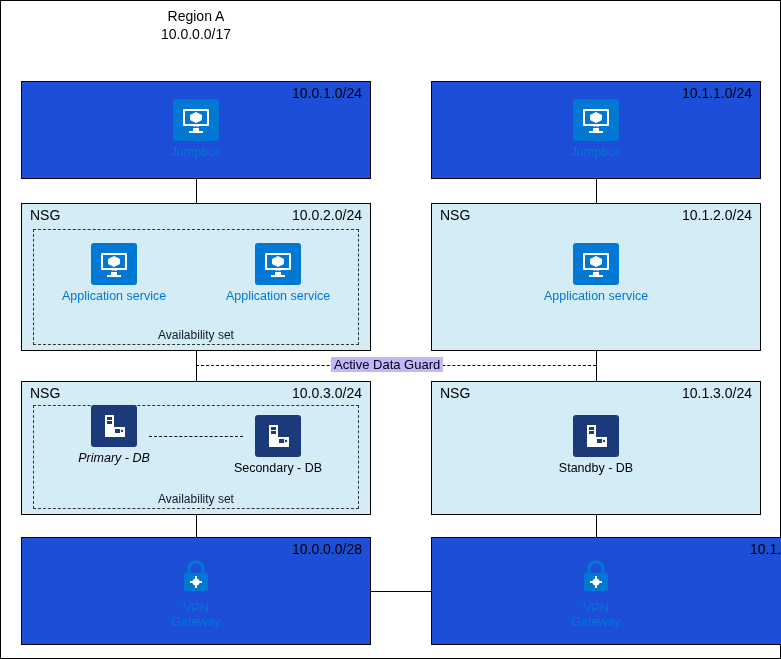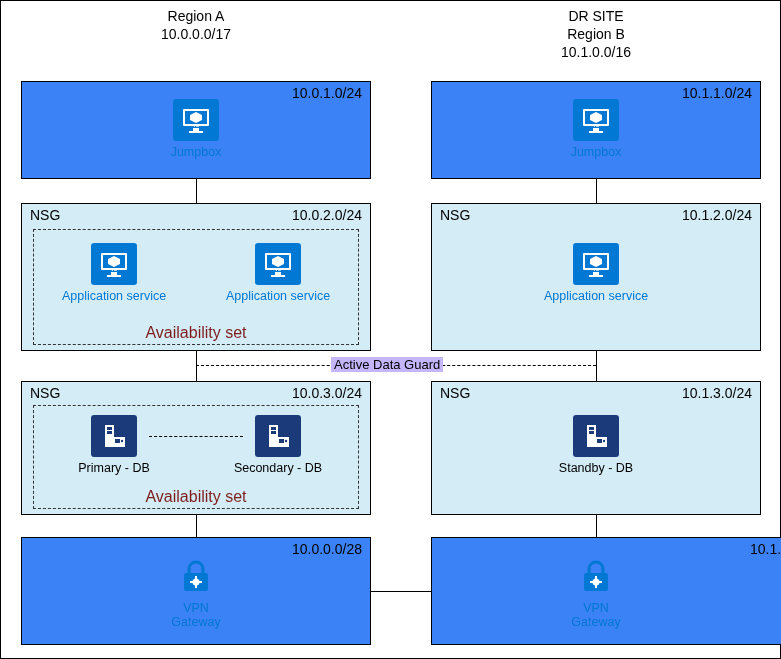--- a/index.html
+++ b/index.html
@@ -20,21 +20,21 @@
     position: absolute;
     text-align: center;
     font-size: 14px;
     line-height: 1.3;
     color: #000;
   }
   .tier {
     position: absolute;
     border: 1px solid #000;
   }
-  .tier.orange { background: #3b82f6; }
+  .tier.orange { background: #1d4ed8; }
   .tier.blue   { background: #d4ecf6; padding-left: 44px; }
   .cidr {
     position: absolute;
     top: 3px; right: 8px;
     font-size: 14px;
     color: #000;
   }
   .nsg-label {
     position: absolute;
     top: 3px; left: 8px;
@@ -44,22 +44,22 @@
   .av-set {
     position: absolute;
     border: 1.5px dashed #333;
     background: transparent;
   }
   .av-set-caption {
     position: absolute;
     bottom: 2px;
     width: 100%;
     text-align: center;
-    font-size: 16px;
-    color: #7f1d1d;
+    font-size: 12px;
+    color: #0f172a;
   }
   .node {
     position: absolute;
     width: 110px;
     text-align: center;
   }
   .node .caption {
     margin-top: 4px;
     font-size: 12.5px;
     line-height: 1.15;
@@ -103,25 +103,20 @@
 </style>
 </head>
 <body>
 
 <div class="canvas">
 
   <div class="site-header" style="left:20px; width:350px; top:6px;">
     <div>Region A</div>
     <div>10.0.0.0/17</div>
   </div>
-  <div class="site-header" style="left:430px; width:330px; top:6px;">
-    <div>DR SITE</div>
-    <div>Region B</div>
-    <div>10.1.0.0/16</div>
-  </div>
 
   <div class="tier orange" style="left:20px; top:80px; width:350px; height:98px;">
     <span class="cidr">10.0.1.0/24</span>
   </div>
   <div class="node" style="left:140px; top:98px;">
     <div class="icon-box">
       <svg class="vm-glyph" width="30" height="26" viewBox="0 0 30 26">
         <rect x="2" y="2" width="26" height="17" rx="1" fill="#fff"></rect>
         <rect x="4" y="4" width="22" height="13" fill="#0078d4"></rect>
         <path d="M15 5 L21 8 L21 13 L15 16 L9 13 L9 8 Z" fill="#fff"></path>
@@ -171,21 +166,21 @@
 
   <div class="line v" style="left:195px; top:350px; height:30px;"></div>
 
   <div class="tier blue" style="left:20px; top:380px; width:350px; height:134px;">
     <span class="nsg-label">NSG</span>
     <span class="cidr">10.0.3.0/24</span>
   </div>
   <div class="av-set" style="left:32px; top:404px; width:326px; height:104px;">
     <div class="av-set-caption">Availability set</div>
   </div>
-  <div class="node dark-caption" style="left:58px; top:414px;">
+  <div class="node dark-caption" style="left:58px; top:404px;font-style:italic;">
     <div class="icon-box navy">
       <svg class="db-glyph" width="30" height="28" viewBox="0 0 30 28">
         <rect x="6" y="3" width="9" height="22" fill="#fff"></rect>
         <rect x="8" y="5" width="5" height="3" fill="#1b3a7a"></rect>
         <rect x="8" y="9" width="5" height="3" fill="#1b3a7a"></rect>
         <rect x="14" y="15" width="12" height="10" fill="#fff"></rect>
         <rect x="16" y="17" width="5" height="4" fill="#1b3a7a"></rect>
         <circle cx="23" cy="19" r="1.2" fill="#1b3a7a"></circle>
       </svg>
     </div>

